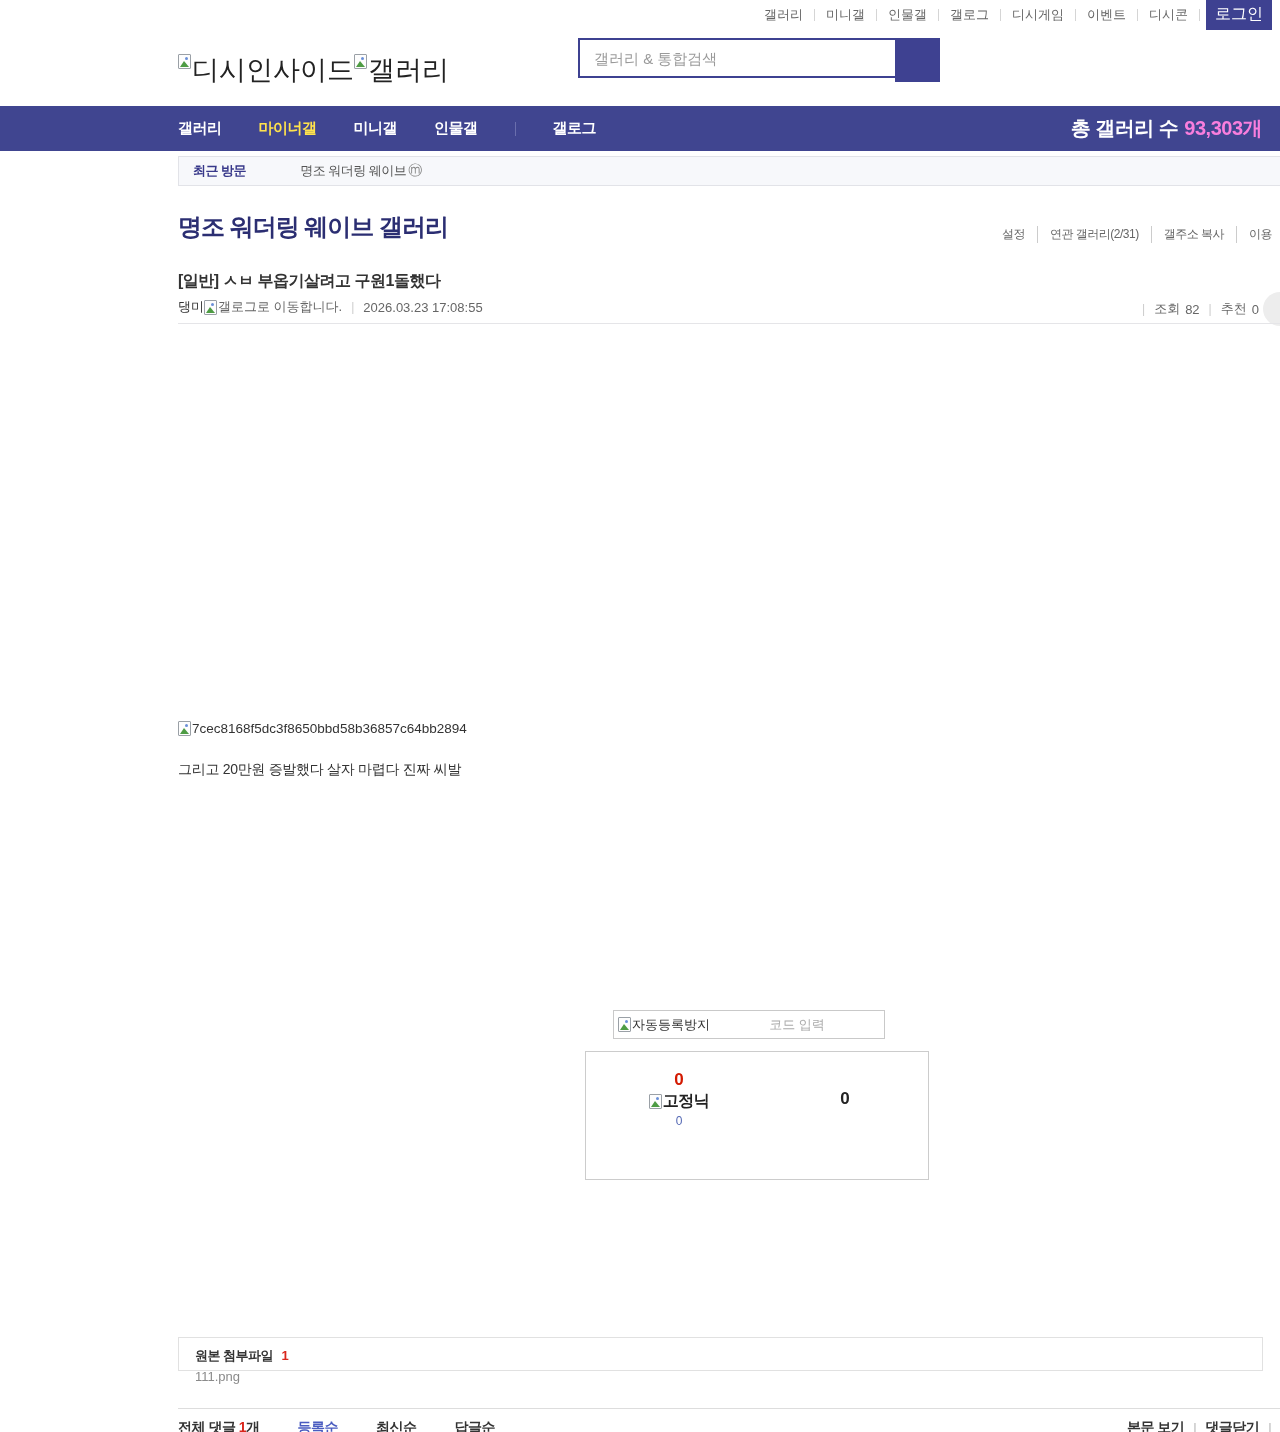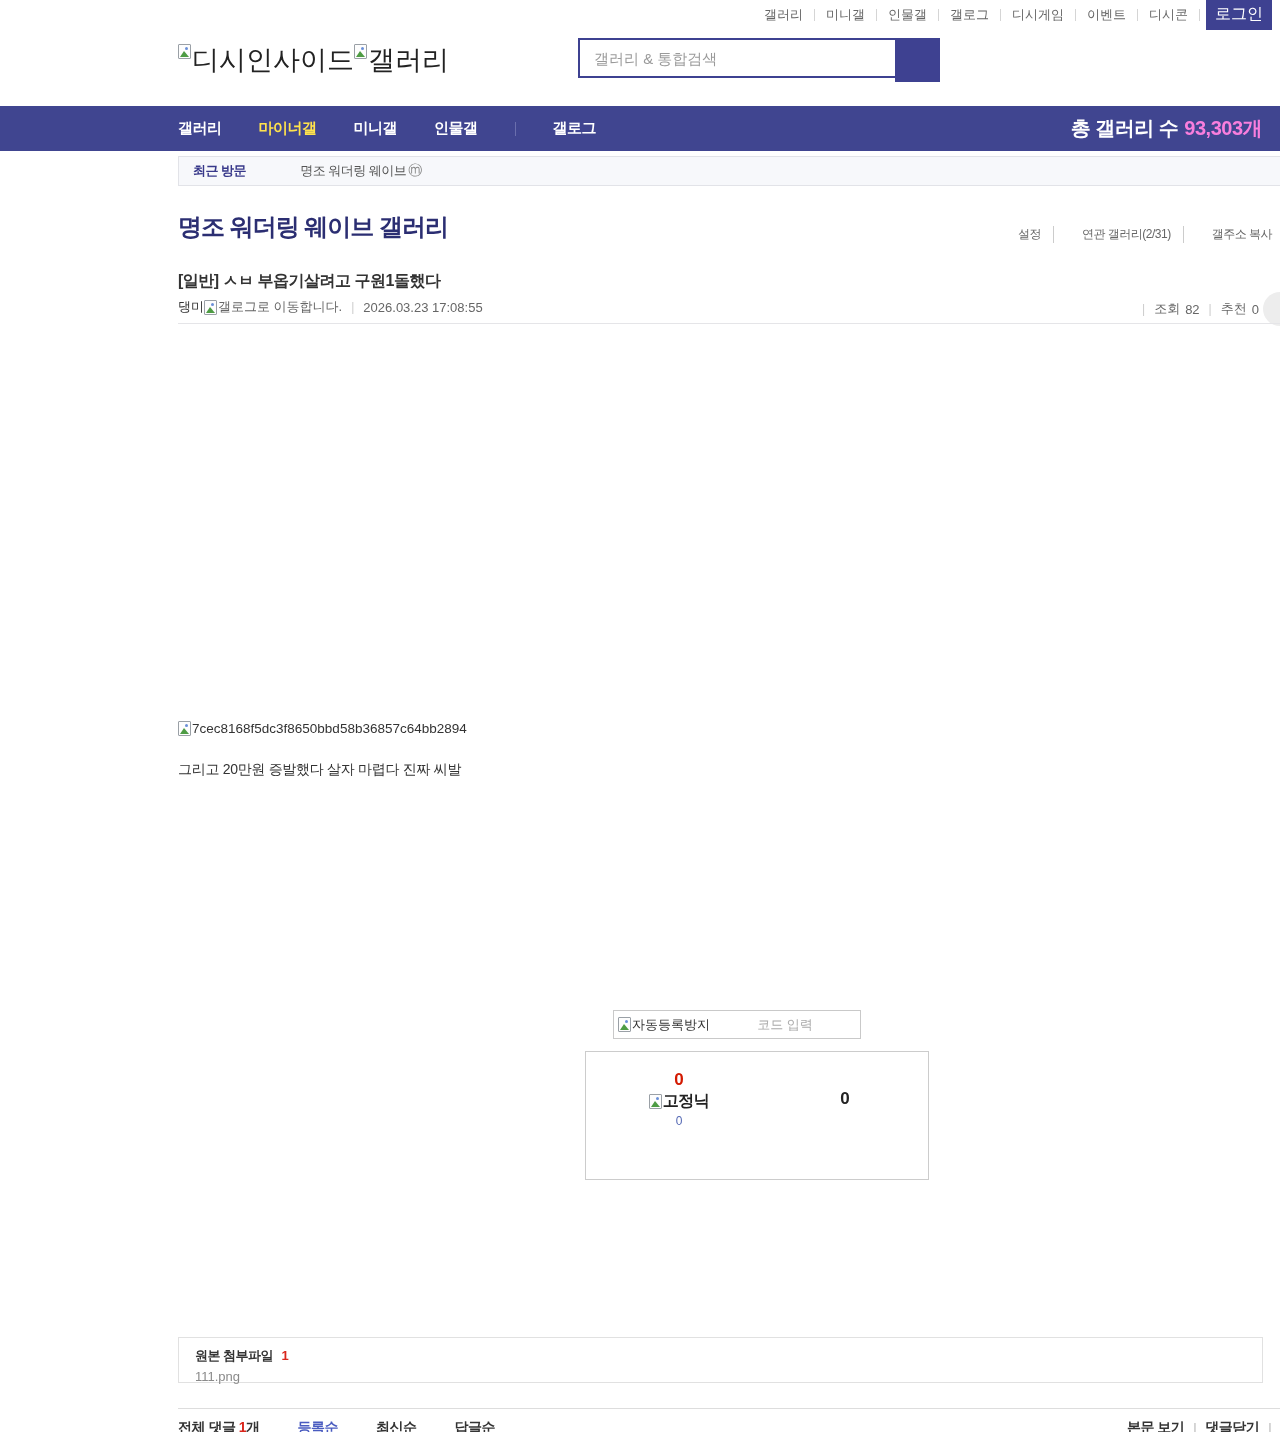--- a/index.html
+++ b/index.html
@@ -14,21 +14,21 @@
   .bimg::before{content:"";position:absolute;left:1px;bottom:1px;width:0;height:0;
     border-left:4px solid transparent;border-right:5px solid transparent;border-bottom:6px solid #4e9c44;}
   .bimg::after{content:"";position:absolute;right:2px;top:2px;width:3px;height:3px;border-radius:50%;background:#6a8fd8;}
   
   .topbar{position:absolute;top:0;left:0;right:0;height:30px;display:flex;justify-content:flex-end;
     align-items:center;padding-right:8px;font-size:13px;color:#666;}
   .topbar .tlink{padding:0 11px;border-right:1px solid #d5d5d5;cursor:pointer;line-height:12px;}
   .topbar .tlink:last-of-type{border-right:none;}
   .login-btn{margin-left:6px;background:#3e4191;color:#fff;font-size:16px;padding:4px 9px 5px;cursor:pointer;}
   
-  .logo{position:absolute;top:42px;left:178px;font-size:27px;color:#222;display:flex;align-items:flex-start;cursor:pointer;}
+  .logo{position:absolute;top:52px;left:178px;font-size:27px;color:#222;display:flex;align-items:flex-start;cursor:pointer;}
   .logo .bimg{margin-top:2px;}
   .searchbox{position:absolute;top:38px;left:578px;width:362px;height:44px;display:flex;}
   .search-input{flex:1;height:40px;border:2px solid #3e4191;border-right:none;padding:0 14px;font-size:15px;outline:none;
     font-family:"Liberation Sans","DejaVu Sans",sans-serif;}
   .search-input::placeholder{color:#9a9a9a;}
   .search-btn{width:45px;height:44px;background:#3e4191;border:none;cursor:pointer;}
   
   .nav{position:absolute;top:106px;left:0;right:0;height:45px;background:#404590;display:flex;align-items:center;
     padding-left:178px;font-size:15px;font-weight:bold;color:#fff;}
   .nav .nitem{margin-right:37px;cursor:pointer;letter-spacing:-0.5px;}
@@ -39,59 +39,59 @@
   .nav-total b{color:#f97edd;margin-left:6px;}
   
   .crumb{position:absolute;top:156px;left:178px;width:1110px;height:30px;background:#f7f8fb;
     border:1px solid #e2e3e8;display:flex;align-items:center;font-size:13px;}
   .crumb .recent{margin-left:14px;font-weight:bold;color:#38388a;letter-spacing:-0.5px;cursor:pointer;}
   .crumb .gname{margin-left:54px;color:#555;cursor:pointer;letter-spacing:-0.5px;}
   .crumb .micon{color:#888;font-size:14px;margin-left:2px;}
   
   .gtitle{position:absolute;top:211px;left:178px;font-size:24px;font-weight:bold;color:#2b2e72;letter-spacing:-1px;cursor:pointer;}
   .gmenu{position:absolute;top:226px;left:1002px;font-size:12px;color:#666;white-space:nowrap;display:flex;}
-  .gmenu span{padding:0 12px;border-right:1px solid #ccc;cursor:pointer;letter-spacing:-0.5px;margin-left:16px;}
+  .gmenu span{padding:0 12px;border-right:1px solid #ccc;cursor:pointer;letter-spacing:-0.5px;}
   .gmenu span:first-child{padding-left:0;}
   .gmenu span:last-child{border-right:none;}
   
   .ptitle{position:absolute;top:271px;left:178px;font-size:16px;font-weight:bold;color:#333;letter-spacing:-0.5px;}
   .pbyline{position:absolute;top:298px;left:178px;font-size:13px;color:#666;display:flex;align-items:center;}
   .pbyline .author{color:#333;cursor:pointer;}
   .pbyline .gallog{color:#666;cursor:pointer;text-align:right;}
   .psep{color:#ccc;margin:0 9px;font-size:12px;}
   .pstats{position:absolute;top:300px;left:1133px;font-size:13px;color:#666;display:flex;align-items:center;white-space:nowrap;}
   .pstats .lbl{margin-right:5px;}
   .head-circle{position:absolute;top:292px;left:1263px;width:34px;height:34px;border-radius:50%;background:#ededed;cursor:pointer;}
   .pline{position:absolute;top:323px;left:178px;width:1102px;height:1px;background:#e5e5e8;}
   
   .cimg{position:absolute;top:721px;left:178px;font-size:13.5px;color:#333;display:flex;align-items:center;}
   .cbody{position:absolute;top:761px;left:178px;font-size:14px;color:#333;letter-spacing:-0.3px;}
   
-  .captcha{position:absolute;top:1010px;left:613px;width:248px;height:29px;border:1px solid #c9c9c9;
+  .captcha{position:absolute;top:1010px;left:613px;width:272px;height:29px;border:1px solid #c9c9c9;
     display:flex;align-items:center;background:#fff;}
   .captcha .calt{display:flex;align-items:center;font-size:13px;color:#333;padding-left:4px;white-space:nowrap;}
   .captcha input{flex:1;border:none;outline:none;font-size:13px;text-align:center;min-width:0;
     font-family:"Liberation Sans","DejaVu Sans",sans-serif;}
   .captcha input::placeholder{color:#aaa;}
   
   .votebox{position:absolute;top:1051px;left:585px;width:344px;height:129px;border:1px solid #ccc;background:#fff;}
   .vote-top{position:relative;height:94px;}
   .vote-left{position:absolute;left:28px;top:0;width:130px;height:94px;display:flex;flex-direction:column;
     align-items:center;justify-content:center;}
   .vote-up{color:#d31900;font-weight:bold;font-size:17px;line-height:18px;cursor:pointer;}
   .vote-fixed{display:flex;align-items:center;font-size:16px;font-weight:bold;color:#222;letter-spacing:-0.5px;margin-top:2px;}
   .vote-fixed-cnt{color:#5468b4;font-size:12px;margin-top:2px;}
   .vote-right{position:absolute;right:18px;top:0;width:130px;height:94px;display:flex;align-items:center;justify-content:center;
     font-weight:bold;font-size:17px;color:#222;cursor:pointer;}
   .vote-btns{height:33px;border-top:1px solid #ccc;display:flex;}
   .vote-btns div{flex:1;display:flex;align-items:center;justify-content:center;font-size:13px;color:#555;
     border-left:1px solid #ccc;cursor:pointer;letter-spacing:-0.5px;}
   .vote-btns div:first-child{border-left:none;}
   
-  .attach{position:absolute;top:1337px;left:178px;width:1085px;height:46px;border:1px solid #e1e1e1;padding:8px 16px;}
+  .attach{position:absolute;top:1337px;left:178px;width:1085px;height:34px;border:1px solid #e1e1e1;padding:8px 16px;}
   .attach .alabel{font-size:13px;font-weight:bold;color:#333;letter-spacing:-0.5px;}
   .attach .acount{color:#d9261c;margin-left:4px;}
   .attach .afile{font-size:13px;color:#8a8a8a;margin-top:4px;cursor:pointer;}
   
   .cmtbar{position:absolute;top:1408px;left:178px;width:1102px;border-top:1px solid #ddd;padding-top:10px;
     display:flex;align-items:center;font-size:14px;color:#333;}
   .cmt-total{font-weight:bold;letter-spacing:-0.5px;}
   .cmt-total .red{color:#d9261c;}
   .cmt-sort{margin-left:38px;font-weight:bold;cursor:pointer;letter-spacing:-0.5px;}
   .cmt-sort.active{color:#4a5cc0;}

